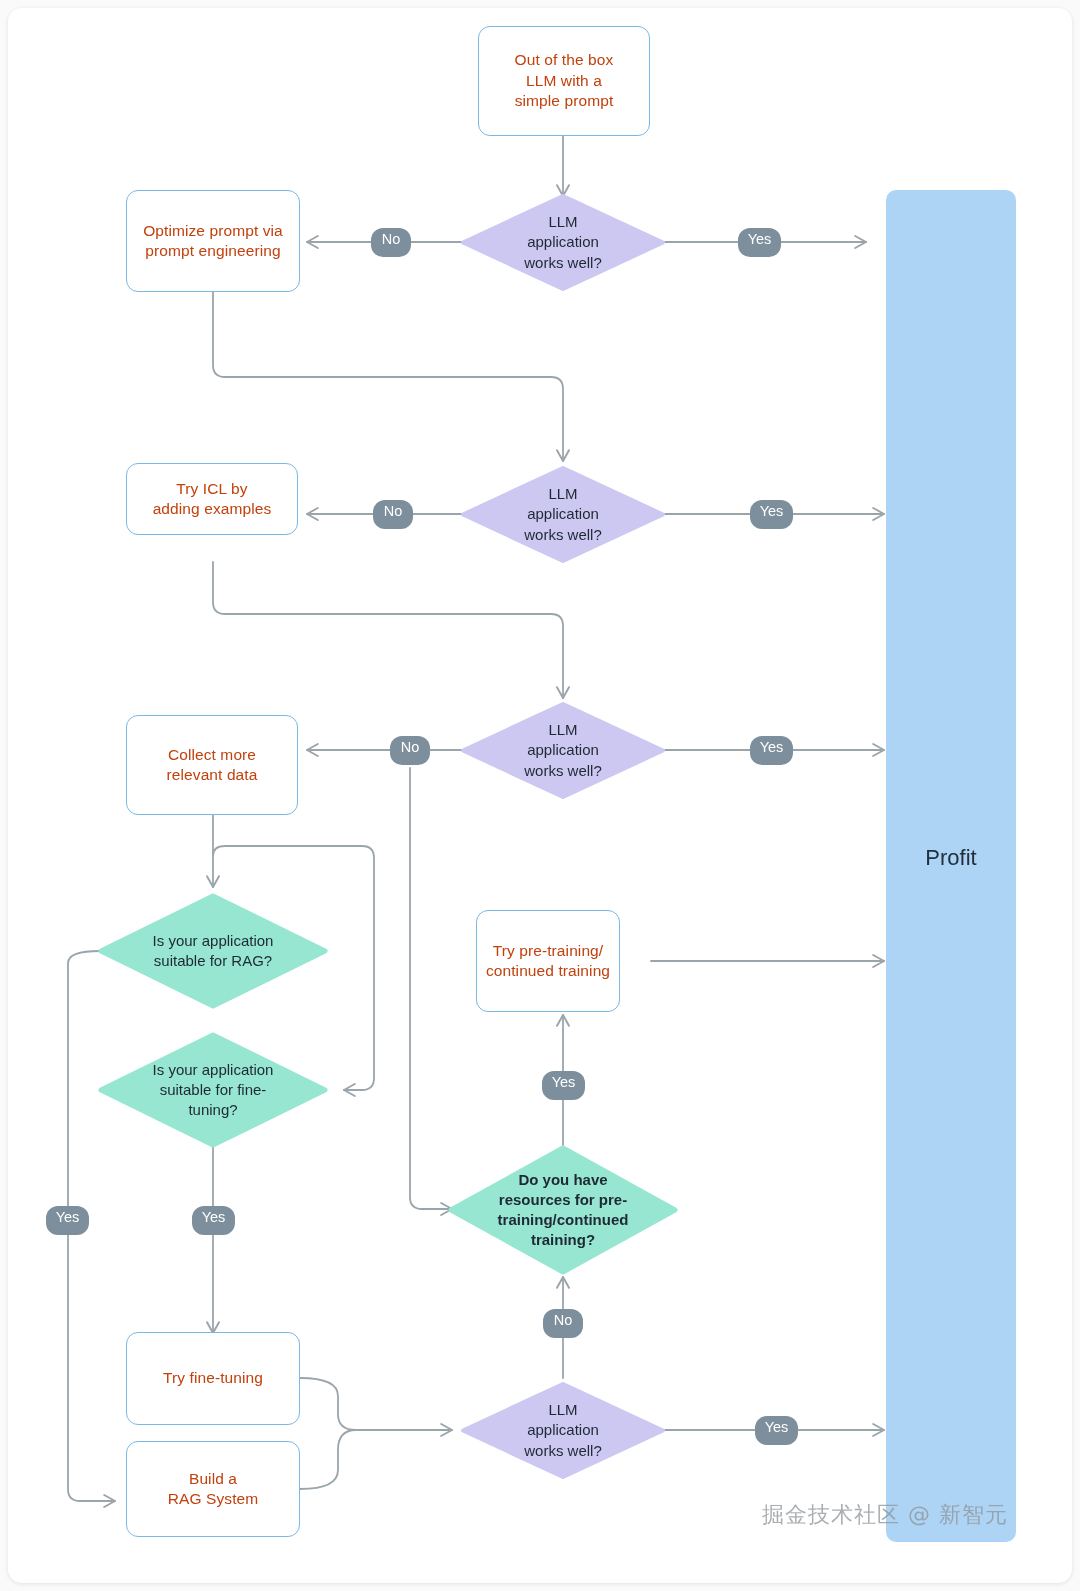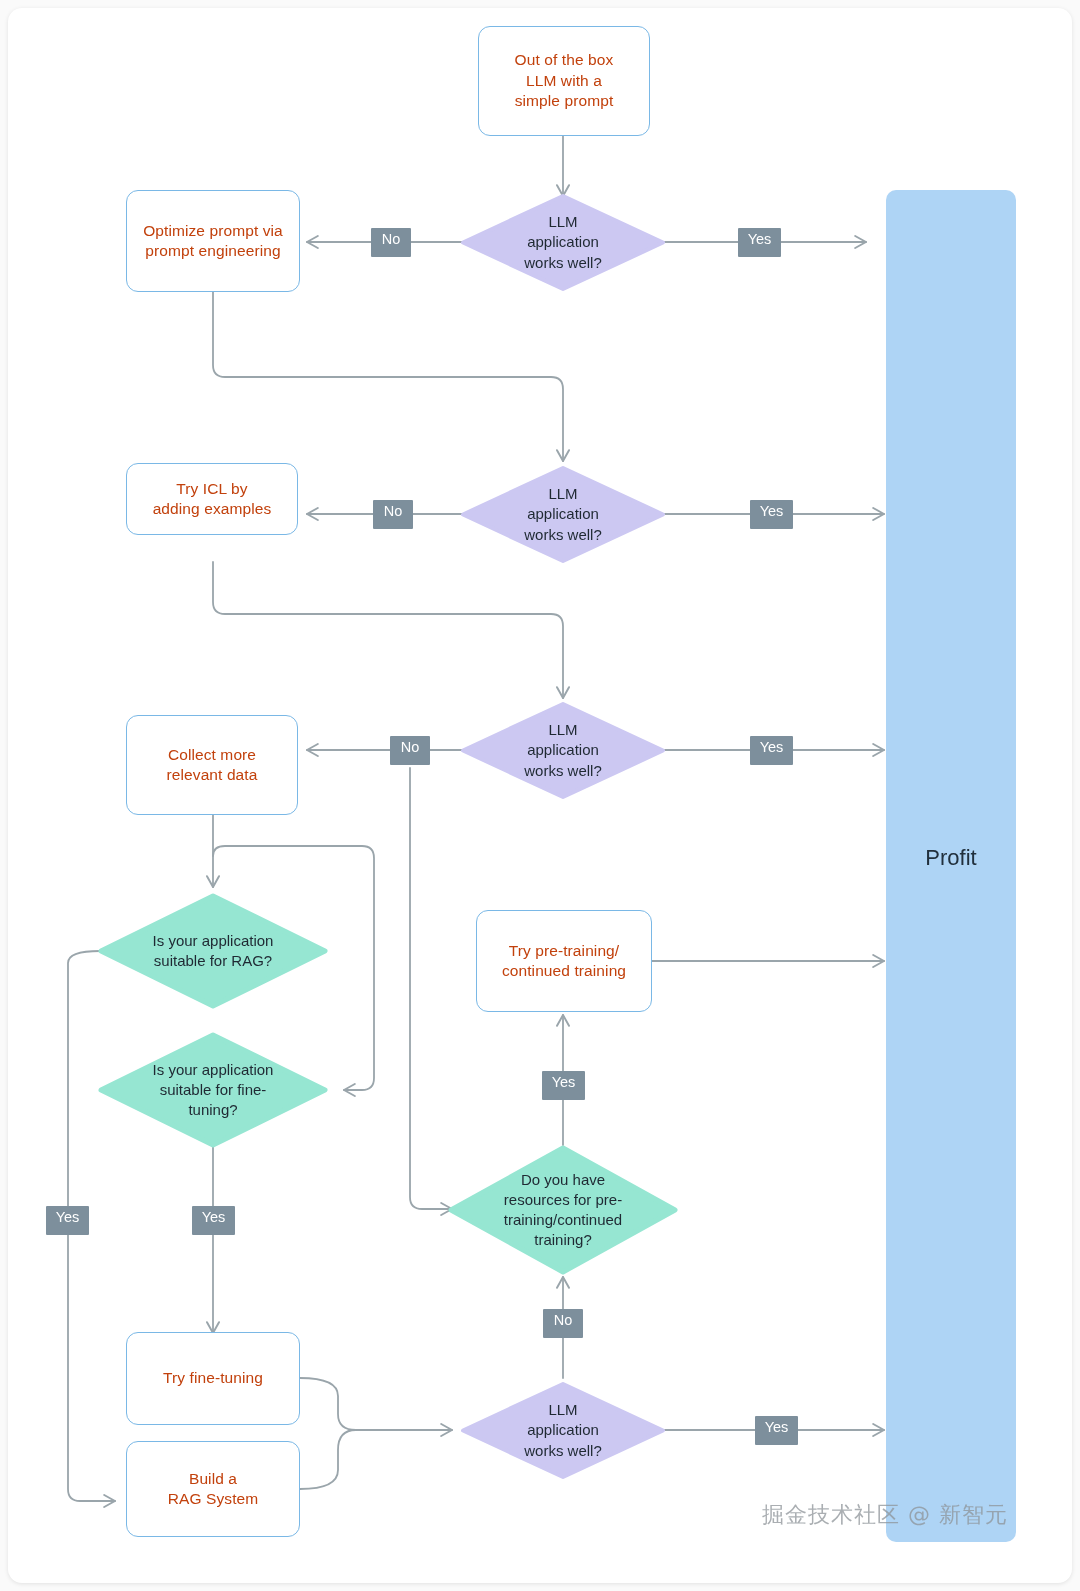--- a/index.html
+++ b/index.html
@@ -73,21 +73,21 @@
     padding: 0 14px;
     box-sizing: border-box;
   }
   .edge-label {
     position: absolute;
     background: #7d8f9c;
     color: #ffffff;
     font-size: 14.5px;
     line-height: 1;
     padding: 1px 9px 8px 9px;
-    border-radius: 1px;
+    border-radius: 12px;
     display: flex;
     align-items: center;
     justify-content: center;
     box-sizing: border-box;
   }
   #profit-bar {
     position: absolute;
     left: 886px;
     top: 190px;
     width: 130px;
@@ -189,21 +189,21 @@
   <div class="node rbox" style="left:126px; top:463px; width:172px; height:72px;text-align:center;">
     <span style="white-space:pre-line;">Try ICL by
 adding examples</span>
   </div>
 
   <div class="node rbox" style="left:126px; top:700px; width:172px; height:100px;margin-top:15px;">
     <span style="white-space:pre-line;">Collect more
 relevant data</span>
   </div>
 
-  <div class="node rbox" style="left:476px; top:910px; width:176px; height:102px;">
+  <div class="node rbox" style="left:476px; top:910px; width:144px; height:102px;">
     <span style="white-space:pre-line;">Try pre-training/
 continued training</span>
   </div>
 
   <div class="node rbox" style="left:126px; top:1332px; width:174px; height:93px;">
     <span style="white-space:pre-line;">Try fine-tuning</span>
   </div>
 
   <div class="node rbox" style="left:126px; top:1441px; width:174px; height:96px;">
     <span style="white-space:pre-line;">Build a
@@ -260,21 +260,21 @@
     </svg>
     <div class="diamond-label" style="white-space:pre-line;">Is your application
 suitable for fine-
 tuning?</div>
   </div>
 
   <div class="diamond-wrap" style="left:448px; top:1145px; width:230px; height:130px;">
     <svg width="230" height="130" viewBox="0 0 230 130">
       <path d="M115,3 L227,65 L115,127 L3,65 Z" fill="#96e6d2" stroke="#96e6d2" stroke-width="5" stroke-linejoin="round"></path>
     </svg>
-    <div class="diamond-label" style="white-space:pre-line; padding:0 20px;">Do you have
+    <div class="diamond-label" style="white-space:pre-line; padding:0 20px;font-weight:bold;">Do you have
 resources for pre-
 training/continued
 training?</div>
   </div>
 
   <div class="edge-label" style="left:371px; top:228px; width:40px; height:29px;">No</div>
   <div class="edge-label" style="left:738px; top:228px; width:43px; height:29px;">Yes</div>
 
   <div class="edge-label" style="left:373px; top:500px; width:40px; height:29px;">No</div>
   <div class="edge-label" style="left:750px; top:500px; width:43px; height:29px;">Yes</div>

